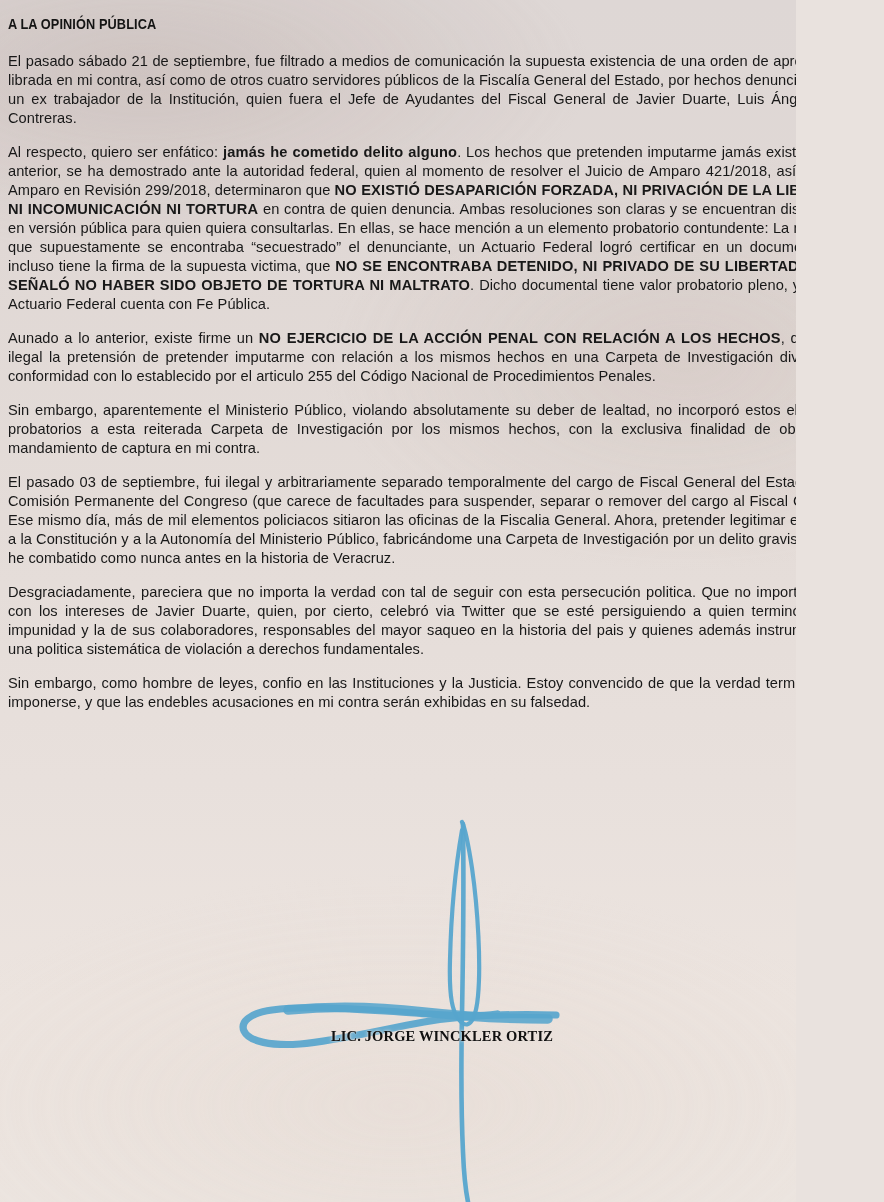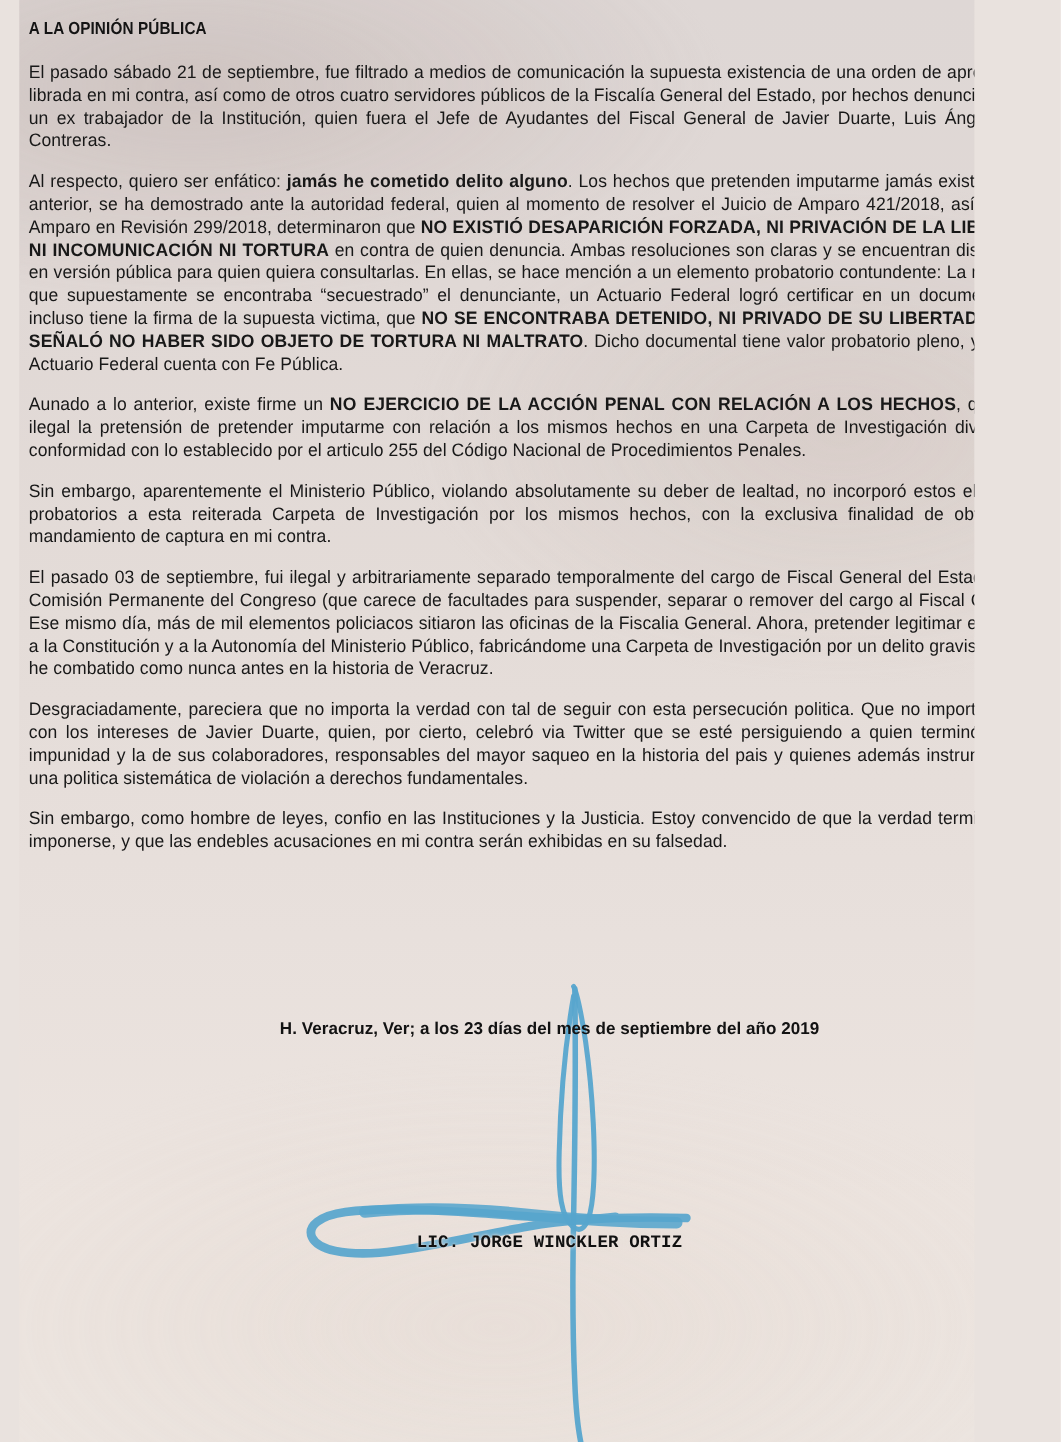--- a/index.html
+++ b/index.html
@@ -21,21 +21,20 @@
     overflow: hidden;
     
     background:
       linear-gradient(to bottom,
         #ded7d5 0px,
         #e0d8d5 240px,
         #e4dcd8 520px,
         #e8e0dc 780px,
         #ece4df 1000px,
         #ece5e0 1202px);
-    margin-left: 16px;
   }
   
   #page::before {
     content: "";
     position: absolute;
     inset: 0;
     pointer-events: none;
     background:
       radial-gradient(ellipse 640px 260px at 18% 6%, rgba(214,203,201,0.55), rgba(214,203,201,0) 70%),
       radial-gradient(ellipse 520px 300px at 86% 30%, rgba(222,212,208,0.40), rgba(222,212,208,0) 70%),
@@ -103,21 +102,21 @@
     letter-spacing: 0.05px;
     z-index: 6;
   }
 
   .signer-line {
     position: absolute;
     left: 0;
     top: 1028px;
     width: 884px;
     text-align: center;
-    font-family: Liberation Mono, monospace;
+    font-family: Liberation Serif, serif;
     font-weight: bold;
     font-size: 14.5px;
     color: #111111;
     letter-spacing: 0.15px;
     z-index: 6;
     text-shadow:
        0 0 2px rgba(236,228,223,0.95),
        0 0 4px rgba(236,228,223,0.8);
   }
 
@@ -190,17 +189,16 @@
       </p>
     <p class="para">
         <span class="squeeze">Desgraciadamente, pareciera que no importa la verdad con tal de seguir con esta persecución politica. Que no importa aliarse con los intereses de Javier Duarte, quien, por cierto, celebró via Twitter que se esté persiguiendo a quien terminó con su impunidad y la de sus colaboradores, responsables del mayor saqueo en la historia del pais y quienes además instrumentaron una politica sistemática de violación a derechos fundamentales.</span>
       </p>
     <p class="para">
         <span class="squeeze">Sin embargo, como hombre de leyes, confio en las Instituciones y la Justicia. Estoy convencido de que la verdad terminará por imponerse, y que las endebles acusaciones en mi contra serán exhibidas en su falsedad.</span>
       </p>
 
   </div>
 
-  <div class="datetime-line">H. Veracruz, Ver; a los 23 días del mes de septiembre del año 2019</div>
 
   <div class="signer-line">LIC. JORGE WINCKLER ORTIZ</div>
 
 </div>
 
 </body></html>

